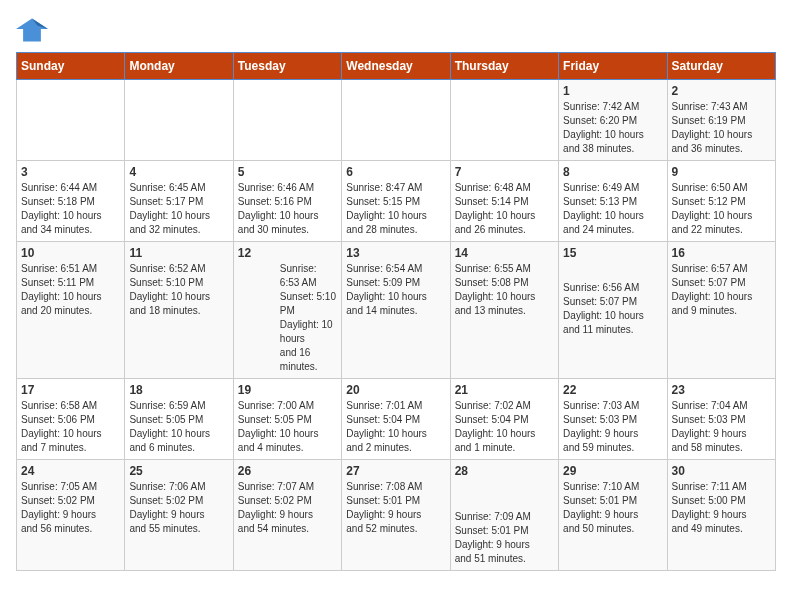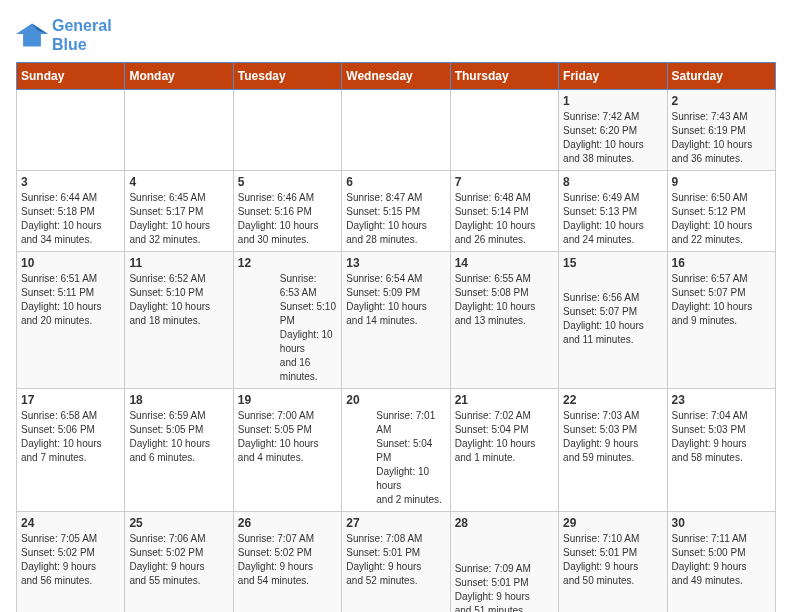--- a/index.html
+++ b/index.html
@@ -84,24 +84,20 @@
   </style>
 </head>
 <body>
 
 <div class="header">
   <div class="logo">
     <svg class="logo-bird" viewBox="0 0 36 30" xmlns="http://www.w3.org/2000/svg">
       <polygon points="18,2 36,14 28,14 28,28 8,28 8,14 0,14" fill="#4a90d9"></polygon>
       <polygon points="18,2 36,14 24,10" fill="#2a6aaa"></polygon>
     </svg>
-    <div>
-      <div style="font-size:16px;font-weight:bold;color:#4a90d9;line-height:1.2">General</div>
-      <div style="font-size:16px;font-weight:bold;color:#4a90d9;line-height:1.2">Blue</div>
-    </div>
   </div>
   <div class="title-block">
     <div class="month-title"></div>
     <div class="subtitle"></div>
   </div>
 </div>
 
 <table>
   <thead>
     <tr>
@@ -255,21 +251,21 @@
         </td>
         <td>
           <span class="day-number">19</span>
           <div class="day-info" style="white-space: pre-line;">Sunrise: 7:00 AM
 Sunset: 5:05 PM
 Daylight: 10 hours
 and 4 minutes.</div>
         </td>
         <td>
           <span class="day-number">20</span>
-          <div class="day-info" style="white-space: pre-line; margin-left: 30px;">Sunrise: 7:01 AM
+          <div class="day-info" style="white-space: pre-line;">Sunrise: 7:01 AM
 Sunset: 5:04 PM
 Daylight: 10 hours
 and 2 minutes.</div>
         </td>
         <td>
           <span class="day-number">21</span>
           <div class="day-info" style="white-space: pre-line;">Sunrise: 7:02 AM
 Sunset: 5:04 PM
 Daylight: 10 hours
 and 1 minute.</div>

